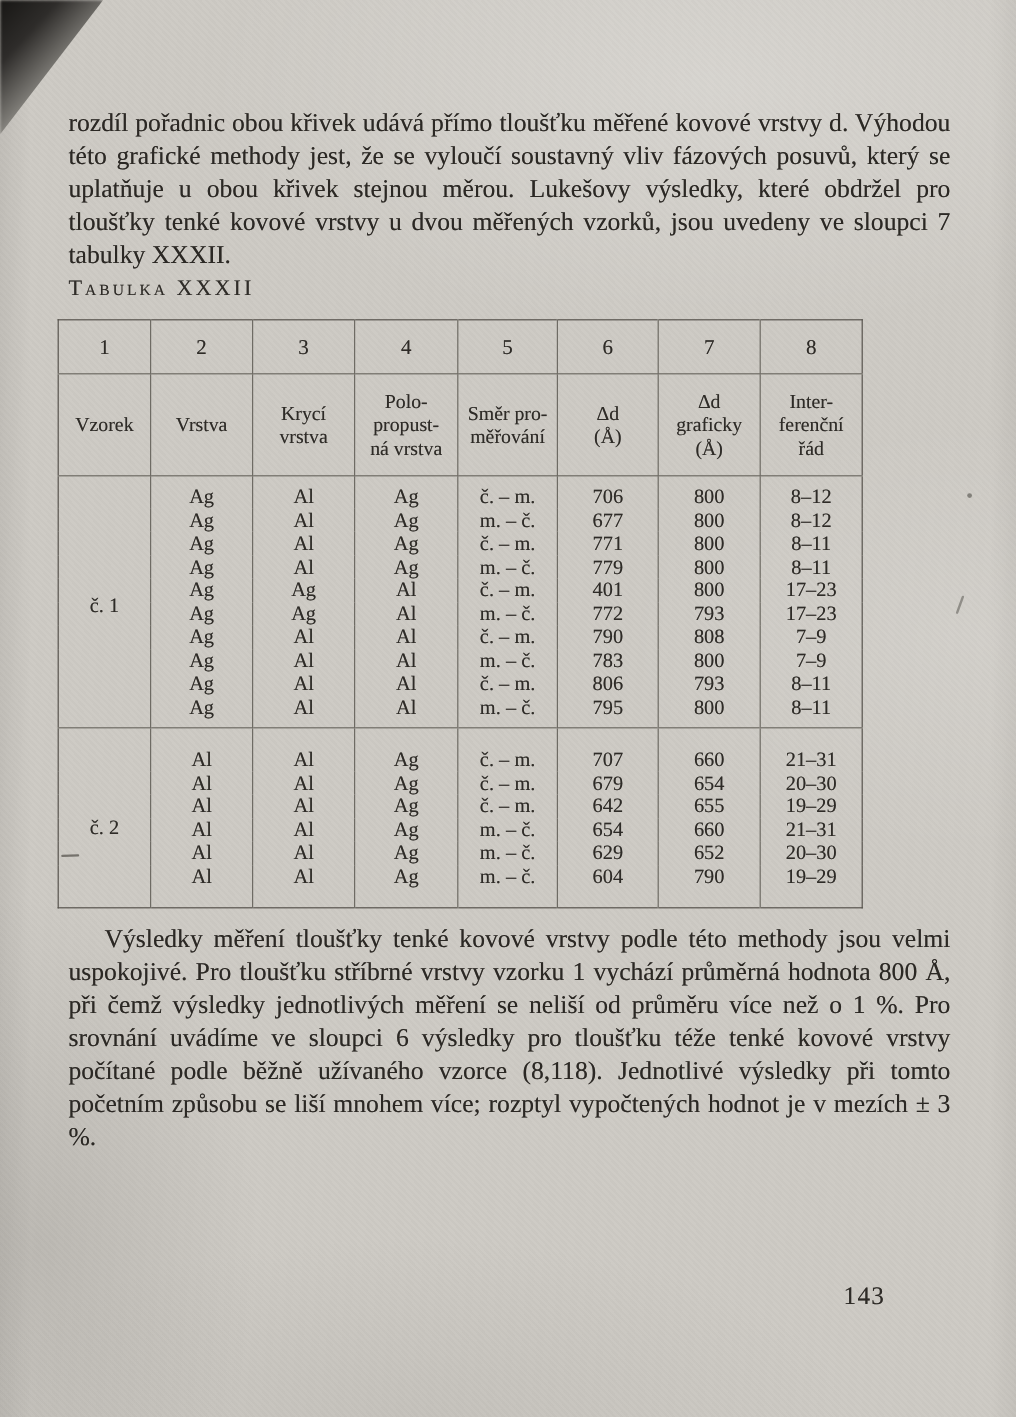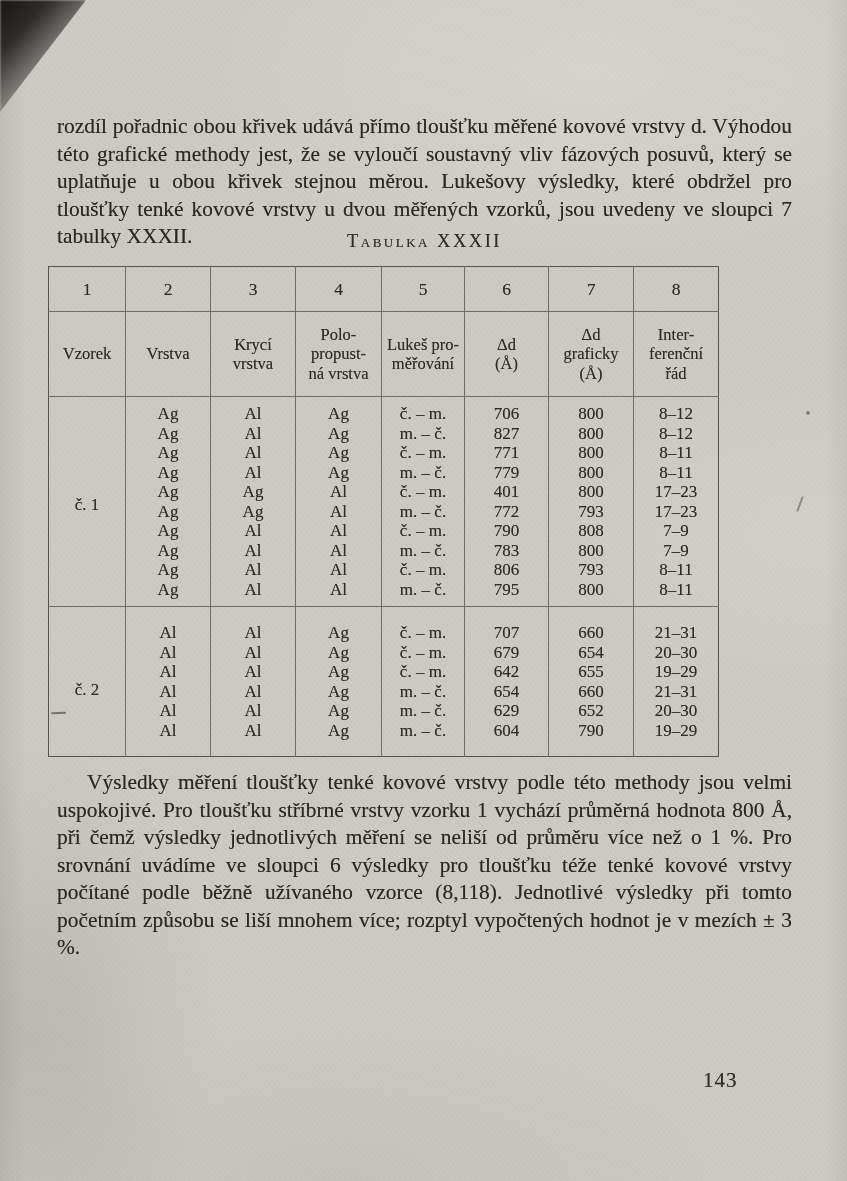--- a/index.html
+++ b/index.html
@@ -31,21 +31,20 @@
   .txt{
     position:absolute;left:57px;width:735px;
     font-size:21.4px;line-height:27.5px;
     text-align:justify;
     color:#2b2824;
     text-shadow:0 0 .5px rgba(43,40,36,.55);
   }
   .indent{text-indent:30px;}
   .table-title{
     position:absolute;left:57px;top:231px;width:735px;
-    text-align:center;
     font-size:18.5px;
     font-variant:small-caps;
     letter-spacing:2.5px;
     color:#2f2c28;
     text-shadow:0 0 .5px rgba(43,40,36,.5);
   }
   table.results{
     position:absolute;left:48px;top:266px;
     width:670px;border-collapse:collapse;table-layout:fixed;
     border:1.6px solid #57544e;
@@ -79,21 +78,21 @@
     background:rgba(70,67,62,.65);border-radius:1px;transform:rotate(-2deg);
   }
   .artifact-slash{
     position:absolute;left:799px;top:496px;width:2px;height:16px;
     background:rgba(80,77,72,.5);transform:rotate(20deg);border-radius:1px;
   }
   .artifact-speck{
     position:absolute;left:806px;top:411px;width:4px;height:4px;
     background:rgba(70,67,62,.55);border-radius:50%;
   }
-  #para1{top:92px;}
+  #para1{top:68px;}
   #para2{top:748px;}
   #para3{top:968px;}
 </style>
 </head>
 <body>
 
 <div class="page">
 
   <div class="corner-wedge"></div>
 
@@ -124,21 +123,21 @@
         <th>8</th>
       </tr>
       <tr class="labels">
         <th>Vzorek</th>
         <th>Vrstva</th>
         <th>Krycí
 vrstva</th>
         <th>Polo-
 propust-
 ná vrstva</th>
-        <th>Lukeš pro-
+        <th>Směr pro-
 měřování</th>
         <th>Δd
 (Å)</th>
         <th>Δd
 graficky
 (Å)</th>
         <th>Inter-
 ferenční
 řád</th>
       </tr>
@@ -152,21 +151,21 @@
           <td>č. – m.</td>
           <td>706</td>
           <td>800</td>
           <td>8–12</td>
         </tr>
         <tr>
           <td>Ag</td>
           <td>Al</td>
           <td>Ag</td>
           <td>m. – č.</td>
-          <td>827</td>
+          <td>677</td>
           <td>800</td>
           <td>8–12</td>
         </tr>
         <tr>
           <td>Ag</td>
           <td>Al</td>
           <td>Ag</td>
           <td>č. – m.</td>
           <td>771</td>
           <td>800</td>

